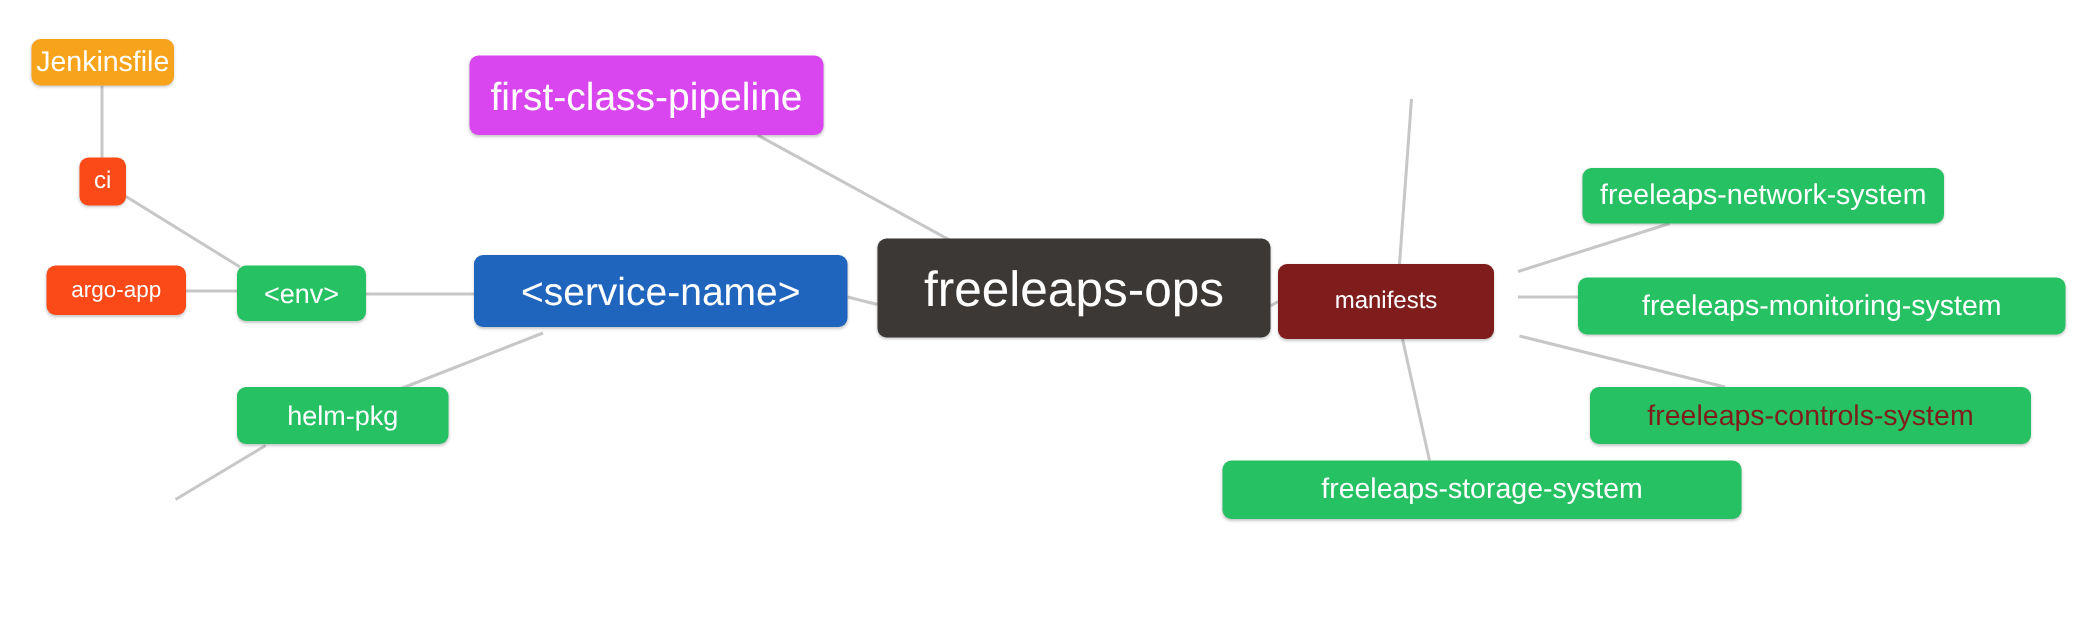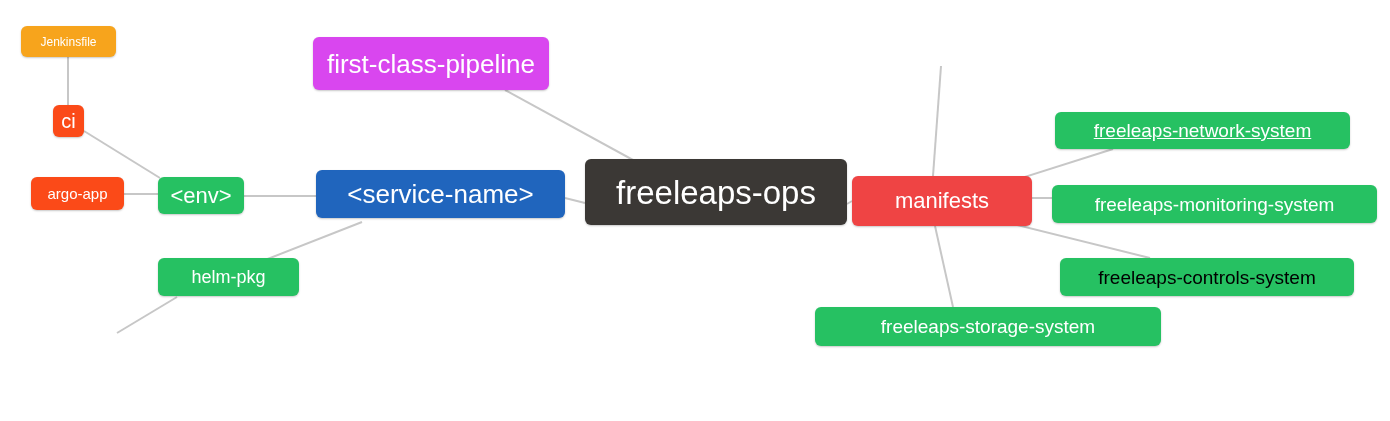--- a/index.html
+++ b/index.html
@@ -53,52 +53,52 @@
       <line x1="847" y1="204" x2="852" y2="201" stroke="#c7c7c7" stroke-width="2"></line>
       <line x1="933" y1="176" x2="941" y2="66" stroke="#c7c7c7" stroke-width="2"></line>
       <line x1="1012" y1="181" x2="1113" y2="149" stroke="#c7c7c7" stroke-width="2"></line>
       <line x1="1012" y1="198" x2="1052" y2="198" stroke="#c7c7c7" stroke-width="2"></line>
       <line x1="1013" y1="224" x2="1150" y2="258" stroke="#c7c7c7" stroke-width="2"></line>
       <line x1="935" y1="226" x2="953" y2="307" stroke="#c7c7c7" stroke-width="2"></line>
       <line x1="362" y1="222" x2="265" y2="260" stroke="#c7c7c7" stroke-width="2"></line>
       <line x1="177" y1="297" x2="117" y2="333" stroke="#c7c7c7" stroke-width="2"></line>
     </svg>
 
-<div class="mind-node" style="left: 21px; top: 26px; width: 95px; height: 31px; font-size: 12px; background: rgb(247, 164, 28); color: rgb(255, 255, 255);">
+<div class="mind-node" style="left: 21px; top: 26px; width: 95px; height: 31px; font-size: 19px; background: rgb(247, 164, 28); color: rgb(255, 255, 255);">
       <span>Jenkinsfile</span>
     </div>
-    <div class="mind-node" style="left: 53px; top: 105px; width: 31px; height: 32px; font-size: 20px; background: rgb(251, 74, 24); color: rgb(255, 255, 255);">
+    <div class="mind-node" style="left: 53px; top: 105px; width: 31px; height: 32px; font-size: 16px; background: rgb(251, 74, 24); color: rgb(255, 255, 255);">
       <span>ci</span>
     </div>
     <div class="mind-node" style="left: 31px; top: 177px; width: 93px; height: 33px; font-size: 15px; background: rgb(251, 74, 24); color: rgb(255, 255, 255);">
       <span>argo-app</span>
     </div>
-    <div class="mind-node" style="left: 158px; top: 177px; width: 86px; height: 37px; font-size: 22px; background: rgb(38, 193, 98); color: rgb(255, 255, 255);">
+    <div class="mind-node" style="left: 158px; top: 177px; width: 86px; height: 37px; font-size: 18px; background: rgb(38, 193, 98); color: rgb(255, 255, 255);">
       <span>&lt;env&gt;</span>
     </div>
     <div class="mind-node" style="left: 146px; top: 258px; width: 141px; height: 38px; font-size: 18px; background: rgb(38, 193, 98); color: rgb(255, 255, 255); margin-left: 12px;">
       <span>helm-pkg</span>
     </div>
     <div class="mind-node" style="left: 313px; top: 37px; width: 236px; height: 53px; font-size: 26px; background: #d946ef; color: rgb(255, 255, 255);">
       <span>first-class-pipeline</span>
     </div>
     <div class="mind-node" style="left: 316px; top: 170px; width: 249px; height: 48px; font-size: 26px; background: rgb(32, 101, 189); color: rgb(255, 255, 255);">
       <span>&lt;service-name&gt;</span>
     </div>
     <div class="mind-node" style="left: 585px; top: 159px; width: 262px; height: 66px; font-size: 33px; background: rgb(59, 56, 53); color: rgb(255, 255, 255);">
       <span>freeleaps-ops</span>
     </div>
-    <div class="mind-node" style="left: 852px; top: 176px; width: 180px; height: 50px; font-size: 22px; background: #ef4444; color: rgb(255, 255, 255);">
+    <div class="mind-node" style="left: 852px; top: 176px; width: 144px; height: 50px; font-size: 16px; background: #7f1d1d; color: rgb(255, 255, 255);">
       <span>manifests</span>
     </div>
-    <div class="mind-node" style="left: 1055px; top: 112px; width: 295px; height: 37px; font-size: 19px; background: rgb(38, 193, 98); color: rgb(255, 255, 255); text-decoration: underline;">
+    <div class="mind-node" style="left: 1055px; top: 112px; width: 241px; height: 37px; font-size: 19px; background: rgb(38, 193, 98); color: rgb(255, 255, 255);">
       <span>freeleaps-network-system</span>
     </div>
     <div class="mind-node" style="left: 1052px; top: 185px; width: 325px; height: 38px; font-size: 19px; background: rgb(38, 193, 98); color: rgb(255, 255, 255);">
       <span>freeleaps-monitoring-system</span>
     </div>
-    <div class="mind-node" style="left: 1060px; top: 258px; width: 294px; height: 38px; font-size: 19px; background: rgb(38, 193, 98); color: #000000;">
+    <div class="mind-node" style="left: 1060px; top: 258px; width: 294px; height: 38px; font-size: 19px; background: rgb(38, 193, 98); color: #7f1d1d;">
       <span>freeleaps-controls-system</span>
     </div>
     <div class="mind-node" style="left: 815px; top: 307px; width: 346px; height: 39px; font-size: 19px; background: rgb(38, 193, 98); color: rgb(255, 255, 255);">
       <span>freeleaps-storage-system</span>
     </div>
   </div>
 
 </body></html>

